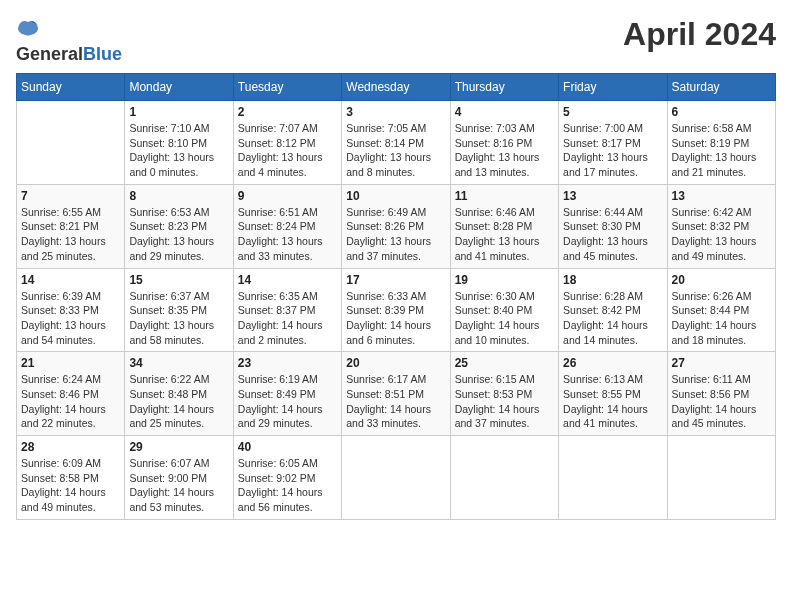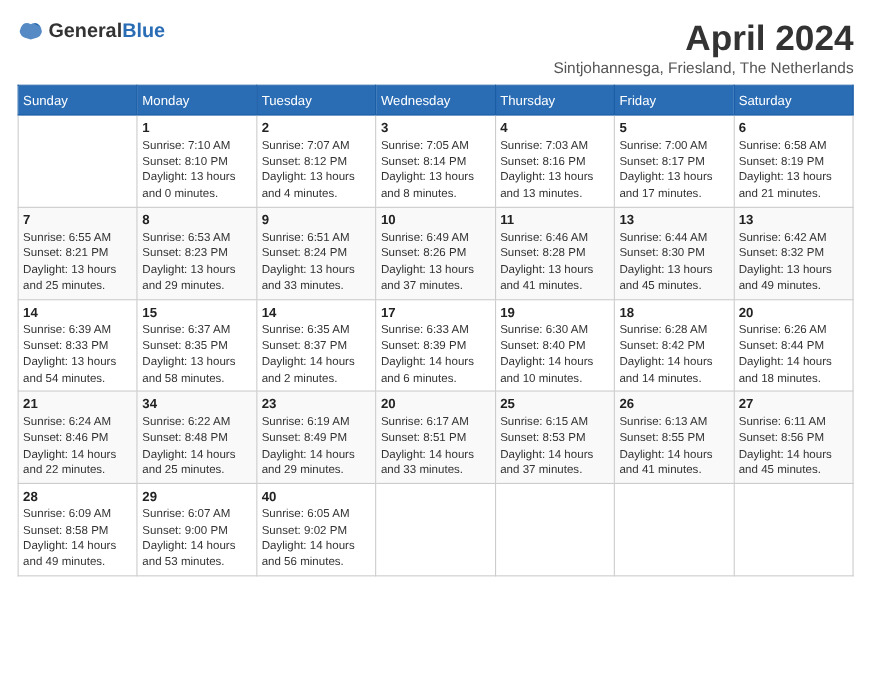--- a/index.html
+++ b/index.html
@@ -11,22 +11,22 @@
       padding: 16px;
     }
     .header {
       display: flex;
       justify-content: space-between;
       align-items: flex-start;
       margin-bottom: 8px;
     }
     .logo {
       display: flex;
-      align-items: center;
       gap: 4px;
+      flex-direction: column;
     }
     .logo-text-general {
       font-size: 18px;
       font-weight: bold;
       color: #333;
     }
     .logo-text-blue {
       font-size: 18px;
       font-weight: bold;
       color: #2a6db5;
@@ -101,21 +101,20 @@
       <svg class="logo-icon" viewBox="0 0 40 30" xmlns="http://www.w3.org/2000/svg">
         <path d="M20 5 Q30 0 35 10 Q40 20 30 25 L20 28 L10 25 Q0 20 5 10 Q10 0 20 5Z" fill="#2a6db5" opacity="0.8"></path>
         <path d="M25 3 Q35 5 38 15 Q36 8 28 6Z" fill="#1a5da5"></path>
       </svg>
       <div>
         <span class="logo-text-general">General</span><span class="logo-text-blue">Blue</span>
       </div>
     </div>
     <div class="title-section">
       <div class="month-year">April 2024</div>
-      <div class="location">Sintjohannesga, Friesland, The Netherlands</div>
     </div>
   </div>
 
   <table>
     <thead>
       <tr>
         <th class="day-header">Sunday</th>
         <th class="day-header">Monday</th>
         <th class="day-header">Tuesday</th>
         <th class="day-header">Wednesday</th>

